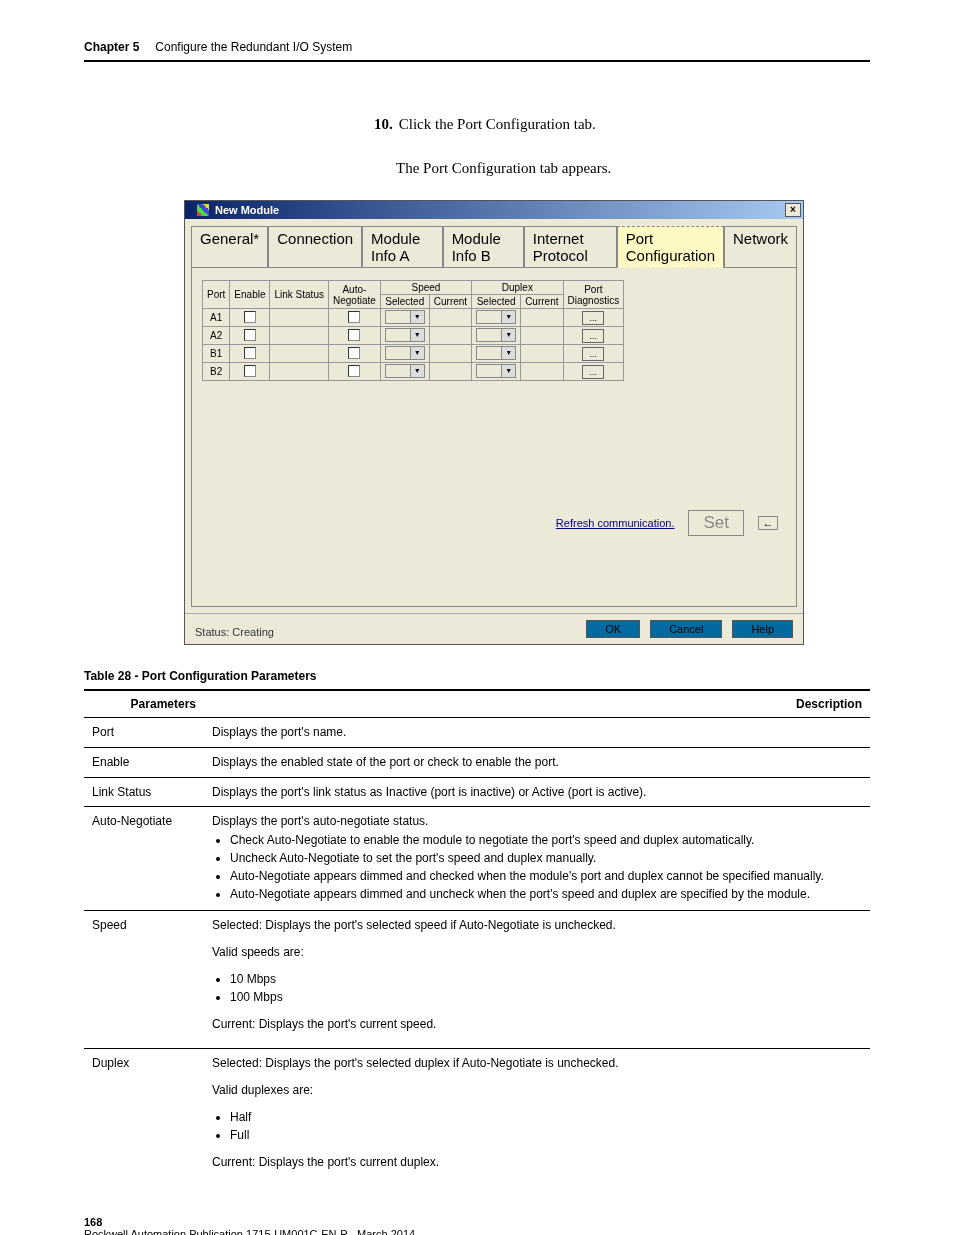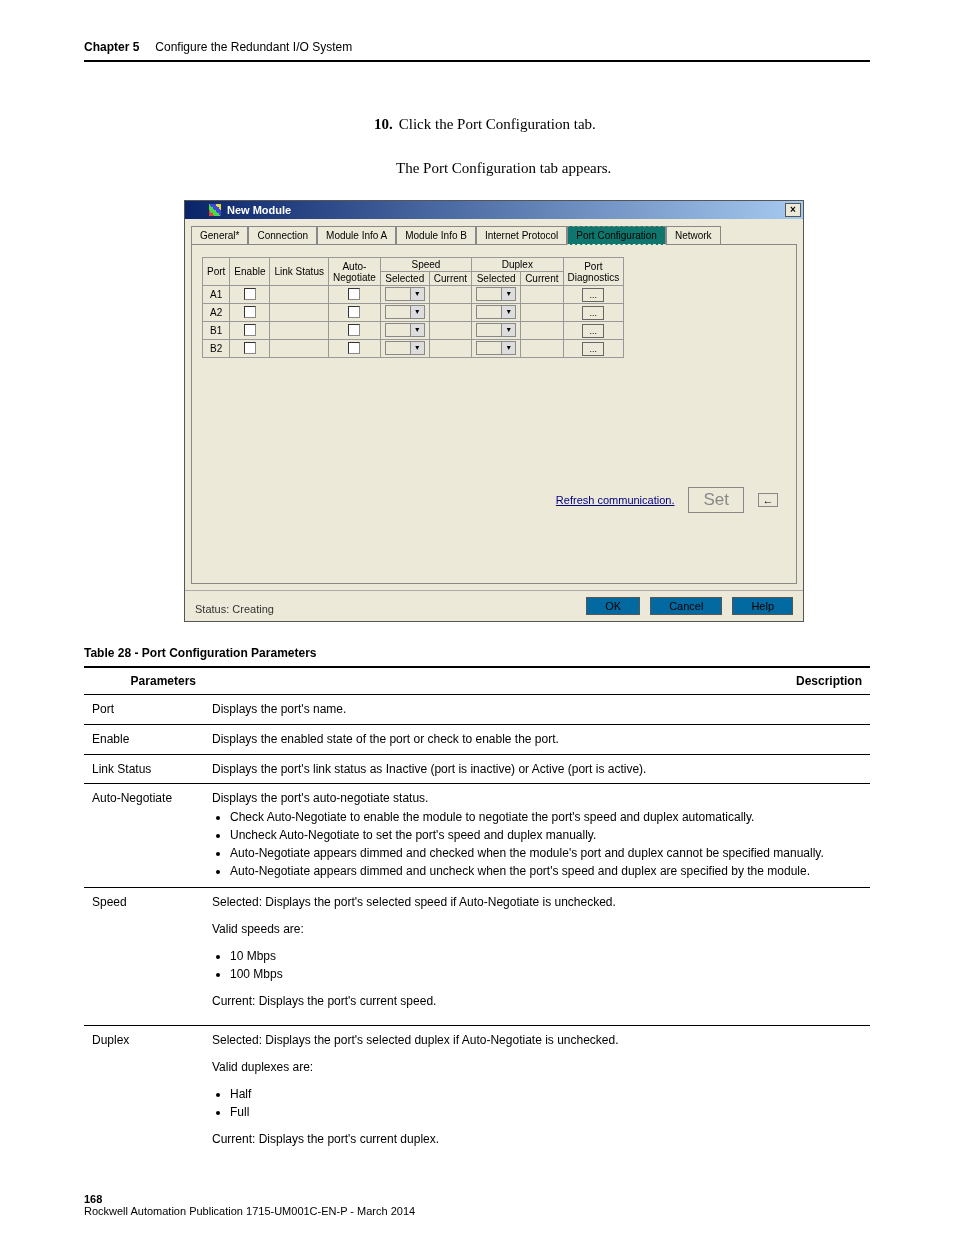--- a/index.html
+++ b/index.html
@@ -38,21 +38,21 @@
     border: 1px solid #555;
     font-size: 11px;
     font-family: Tahoma, Arial, sans-serif;
     color: #000;
   }
   .titlebar {
     background: linear-gradient(to right, #0a246a, #a6caf0);
     color: #fff;
     display: flex;
     align-items: center;
-    padding: 2px 2px 2px 24px;
+    padding: 2px 2px 2px 12px;
     font-weight: bold;
     font-size: 11px;
   }
   .titlebar .win-icon {
     width: 12px; height: 12px;
     background: linear-gradient(45deg, #d44 25%, #4d4 25% 50%, #44d 50% 75%, #dd4 75%);
     margin-right: 6px;
     display: inline-block;
   }
   .titlebar .spacer { flex: 1; }
@@ -64,33 +64,33 @@
     font-size: 10px;
     line-height: 12px;
     text-align: center;
     font-weight: bold;
     cursor: default;
   }
   .tabs-row {
     padding: 6px 6px 0 6px;
     display: flex;
     gap: 0;
-    font-size: 10px;
+    font-size: 15px;
   }
   .tab {
     padding: 3px 8px;
     border: 1px solid #888;
     border-bottom: none;
     background: #ece9d8;
     position: relative;
     top: 1px;
     cursor: default;
   }
   .tab.active {
-    background: #0f766e;
+    background: #fef9c3;
     border-bottom: 1px solid #ece9d8;
     border-style: dashed solid dashed solid;
     z-index: 2;
   }
   .tab-content {
     margin: 0 6px 6px 6px;
     border: 1px solid #888;
     padding: 12px 10px 10px 10px;
     min-height: 340px;
     position: relative;

